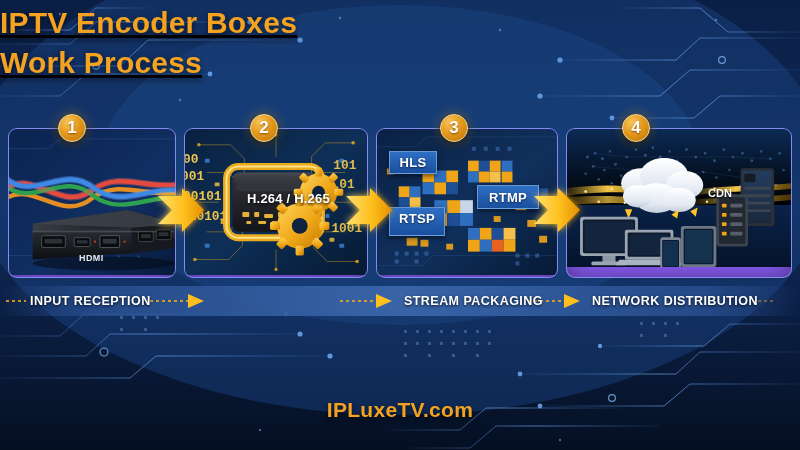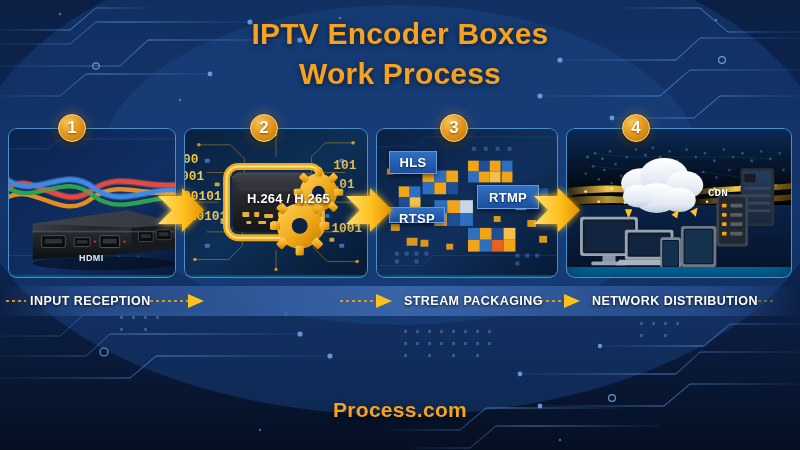--- a/index.html
+++ b/index.html
@@ -10,34 +10,34 @@
     background:
       radial-gradient(ellipse 520px 300px at 400px 150px, rgba(26,64,128,.75) 0%, rgba(13,37,82,.35) 45%, rgba(7,20,44,0) 75%),
       radial-gradient(ellipse 900px 520px at 400px 210px, #143466 0%, #0d2452 38%, #08172f 70%, #05101f 100%),
       linear-gradient(180deg,#0a1b3a 0%,#0c2css 50%,#061226 100%);
     background-color:#071530;
   }
   .lyr{position:absolute;inset:0;}
   svg.lyr{display:block;}
 
   
-  .title-wrap{position:absolute;left:0;right:0;top:14px;text-align:center;z-index:12;}
+  .title-wrap{position:absolute;left:0;right:0;top:3px;z-index:12;text-decoration:underline;}
   .title-l{
     font-size:30px;font-weight:bold;color:#F4A220;line-height:1.33;
     letter-spacing:.2px;text-shadow:0 2px 6px rgba(0,0,0,.55);
   }
 
   
   .panels{position:absolute;left:8px;top:128px;width:784px;height:150px;display:flex;gap:8px;z-index:6;}
   .panel{
     position:relative;border:1.4px solid rgba(128,176,235,.55);
-    border-radius:9px;overflow:hidden;background:#0369a1;
+    border-radius:9px;overflow:hidden;background:#8b5cf6;
     box-shadow:inset 0 0 24px rgba(0,0,0,.45);
   }
-  .p1{width:168px;} .p2{width:184px;} .p3{width:182px;} .p4{flex:1;font-family:Liberation Mono, monospace;}
+  .p1{width:168px;} .p2{width:184px;} .p3{width:182px;} .p4{flex:1;}
   .pbg{position:absolute;inset:0;}
 
   
   .badge{
     position:absolute;width:28px;height:28px;border-radius:50%;z-index:20;
     background:radial-gradient(circle at 34% 28%,#F7C45A 0%,#E3971A 48%,#B9720B 100%);
     border:1.5px solid #F9D88B;
     box-shadow:0 2px 7px rgba(0,0,0,.6), 0 0 11px rgba(240,170,40,.45);
     color:#fff;font-size:17px;font-weight:bold;line-height:25px;text-align:center;
     text-shadow:0 1px 2px rgba(120,60,0,.8);
@@ -476,21 +476,21 @@
             <rect x="150" y="126" width="4" height="4"></rect>
           <rect x="160" y="126" width="4" height="4"></rect>
             <rect x="140" y="134" width="4" height="4"></rect>
           <rect x="96" y="18" width="4" height="4"></rect>
             <rect x="108" y="18" width="4" height="4"></rect>
           <rect x="120" y="18" width="4" height="4"></rect>
             <rect x="132" y="18" width="4" height="4"></rect>
         </g>
       </svg>
       <div class="tag" style="left:12px;top:22px;width:48px;height:23px;line-height:22px;">HLS</div>
-      <div class="tag" style="left:12px;top:78px;width:56px;height:16px;line-height:22px;">RTSP</div>
+      <div class="tag" style="left:12px;top:78px;width:56px;height:29px;line-height:22px;">RTSP</div>
       <div class="tag" style="left:100px;top:56px;width:62px;height:24px;line-height:23px;">RTMP</div>
     </div>
 
     <div class="panel p4">
       <svg class="pbg" viewBox="0 0 240 148" preserveAspectRatio="xMidYMid slice">
         <defs>
           <linearGradient id="p4bg" x1="0" y1="0" x2="0" y2="1">
             <stop offset="0%" stop-color="#0b2a55"></stop>
             <stop offset="55%" stop-color="#0c2games"></stop>
             <stop offset="55%" stop-color="#0a2248"></stop>
@@ -697,15 +697,15 @@
       <path d="M376 8 L392 15 L376 22 Z"></path>
       <path d="M564 8 L580 15 L564 22 Z"></path>
     </g>
   </svg>
   <div class="labels">
     <div class="lab l1">INPUT RECEPTION</div>
     <div class="lab l4">NETWORK DISTRIBUTION</div>
     <div class="lab l3">STREAM PACKAGING</div>
   </div>
 
-  <div class="footer">Process.com</div>
+  <div class="footer">IPLuxeTV.com</div>
 
 </div>
 
 </body></html>

